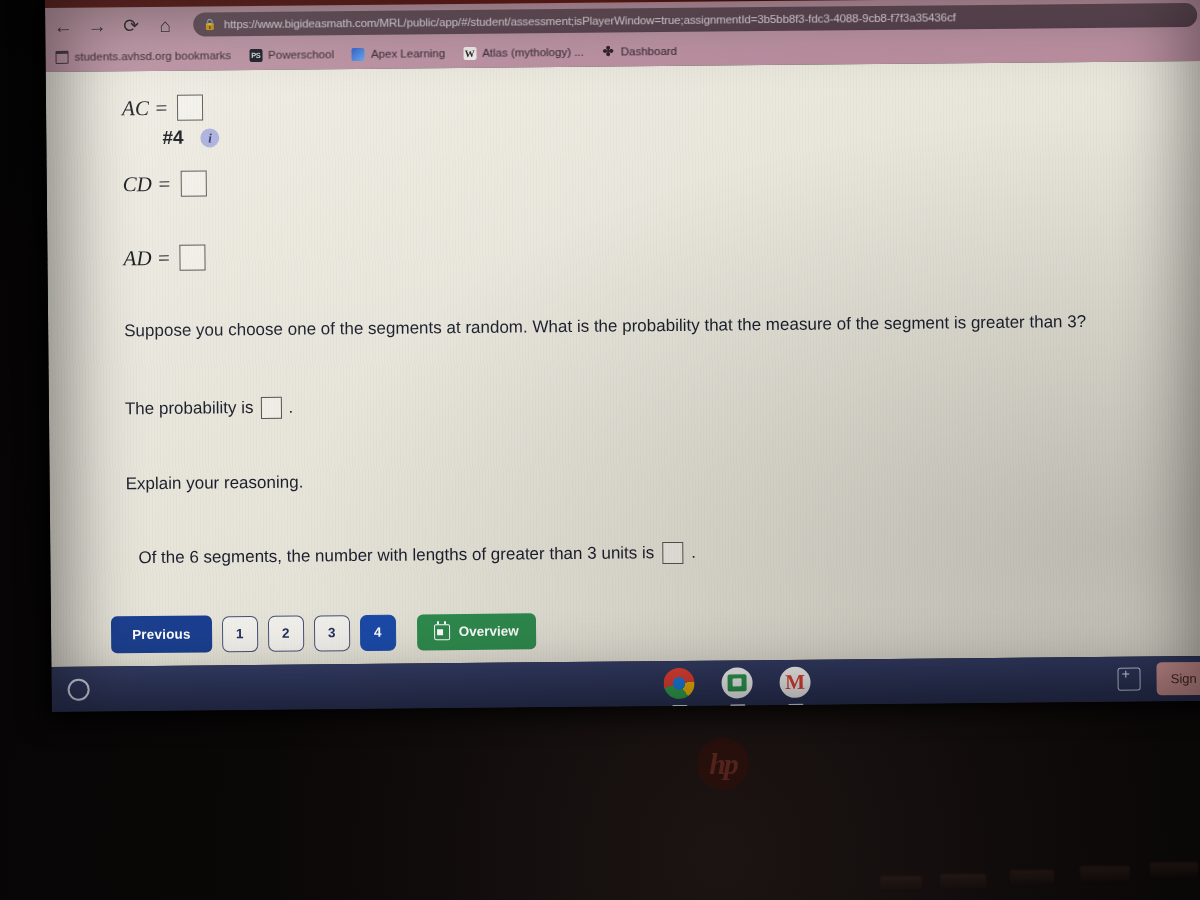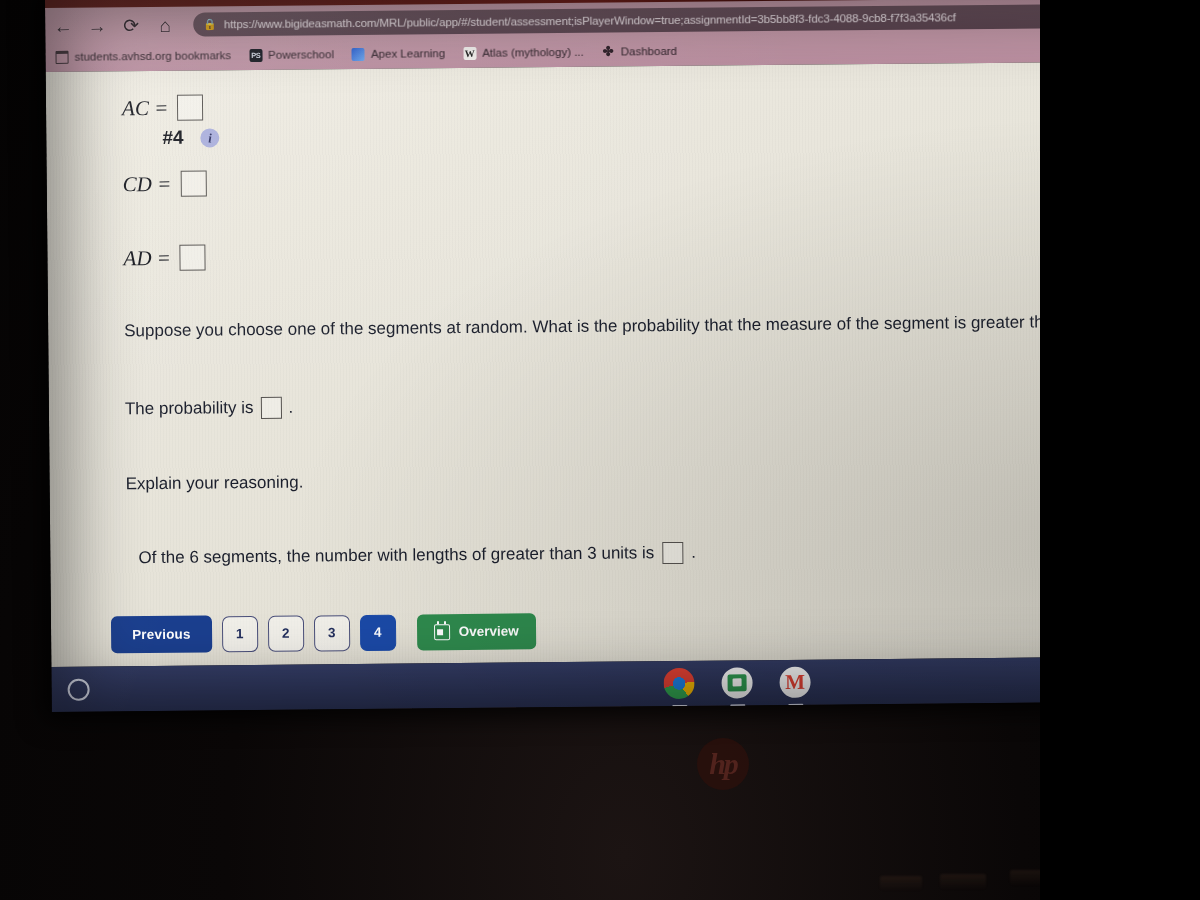--- a/index.html
+++ b/index.html
@@ -8,21 +8,21 @@
     width: 1200px;
     height: 900px;
     overflow: hidden;
     background: #000;
     font-family: "Liberation Sans", sans-serif;
   }
 
   
   #photo {
     position: relative;
-    width: 1040px;
+    width: 1200px;
     height: 900px;
     background: #070506;
     overflow: hidden;
   }
 
   
   #laptop-body {
     position: absolute;
     inset: 0;
     background:

